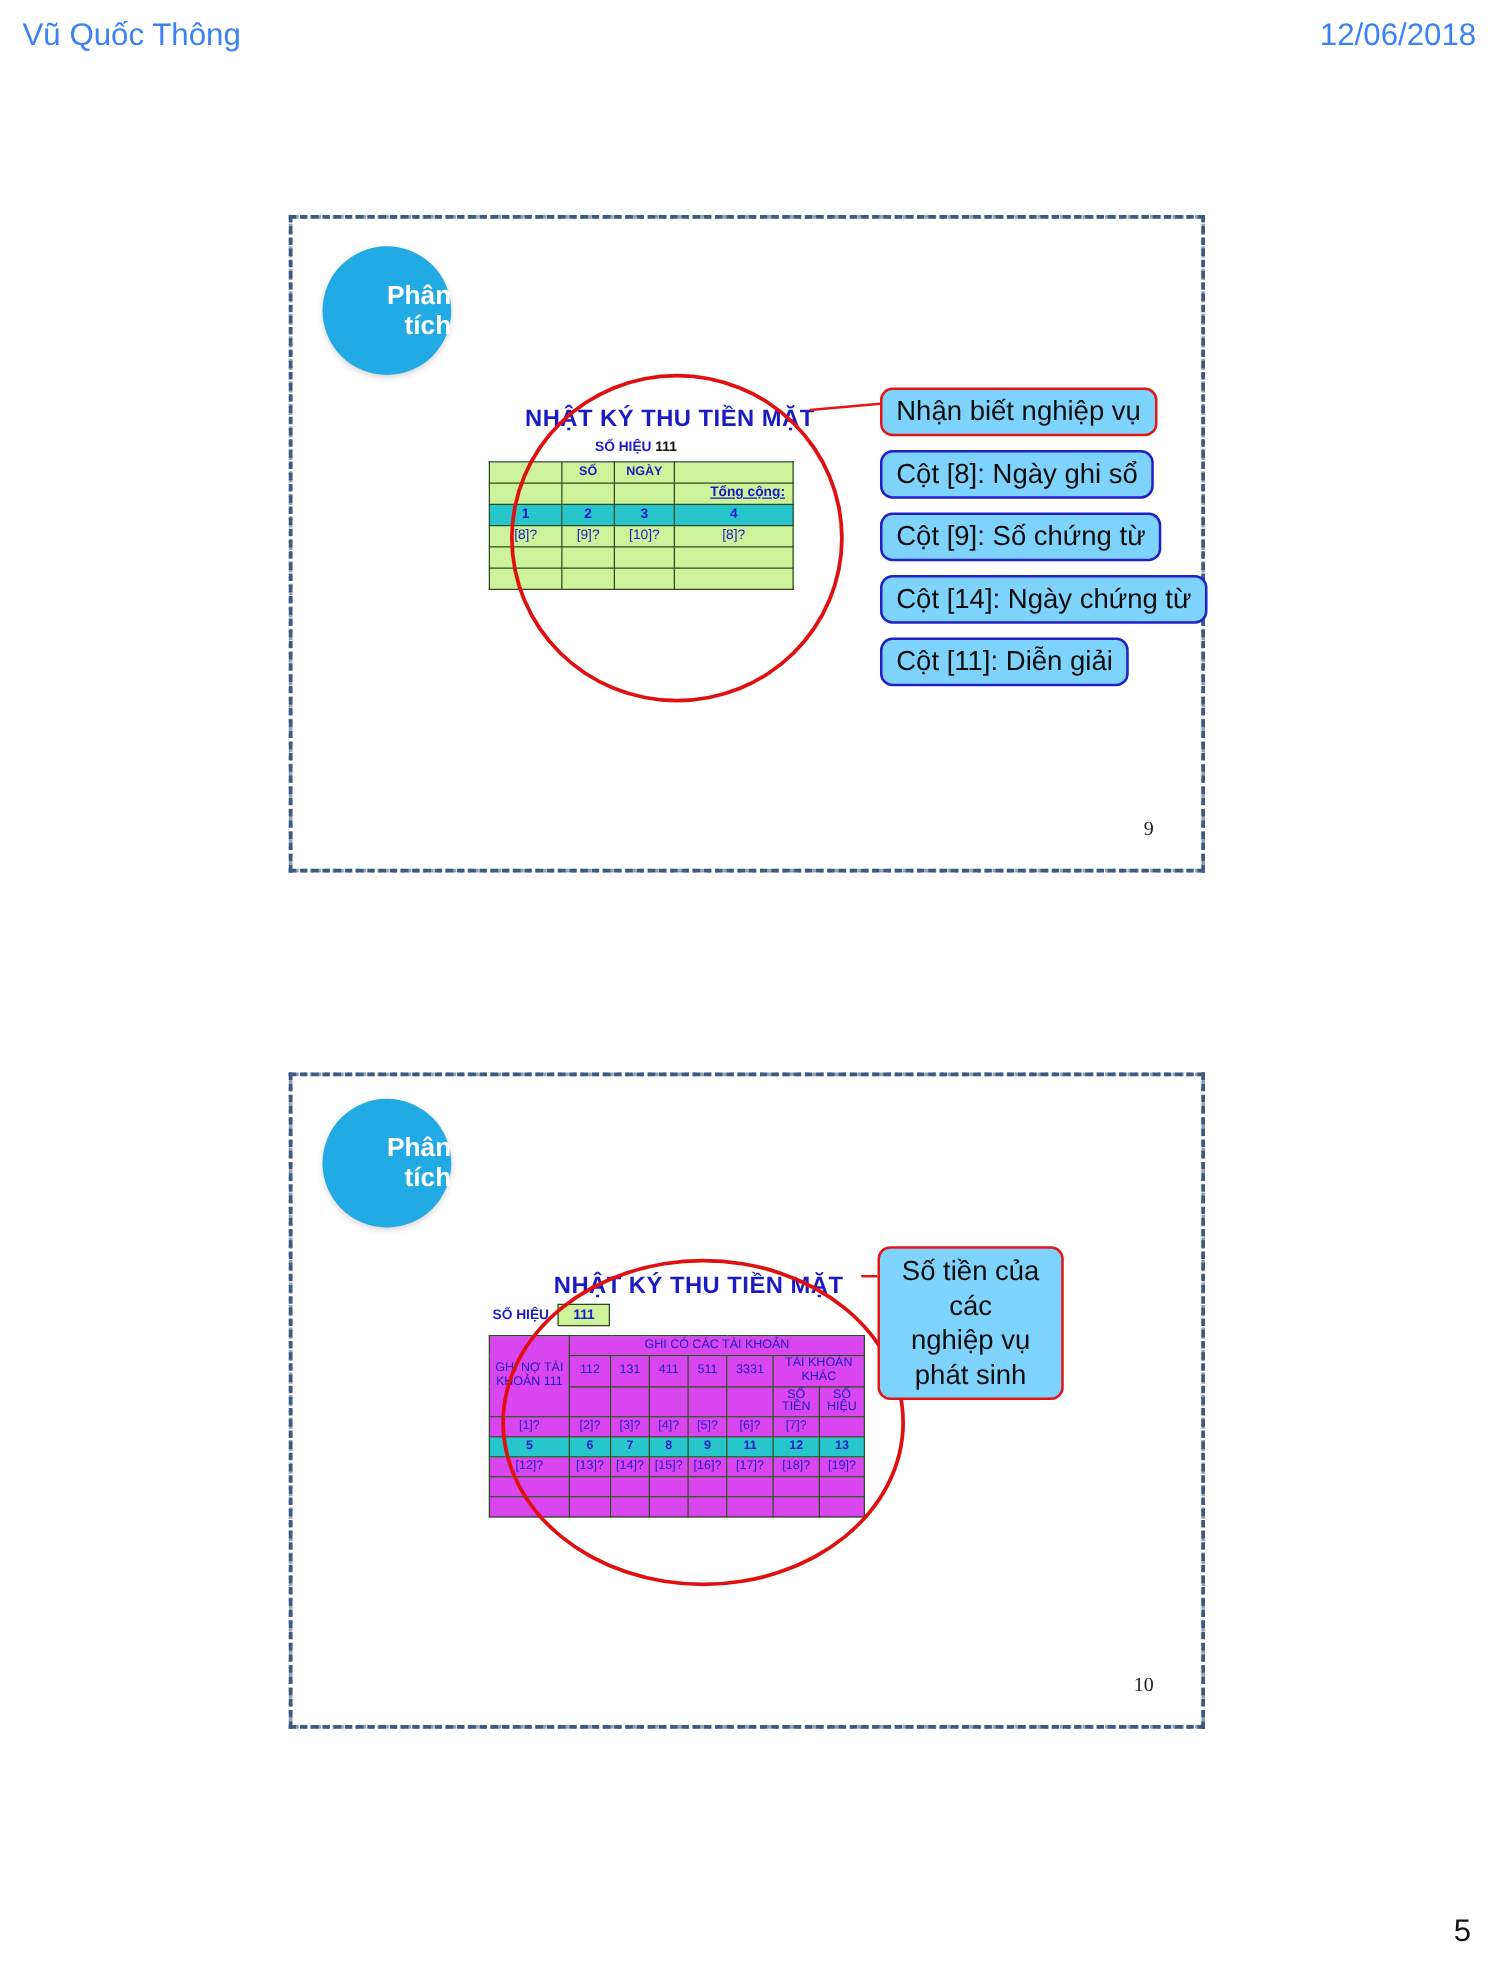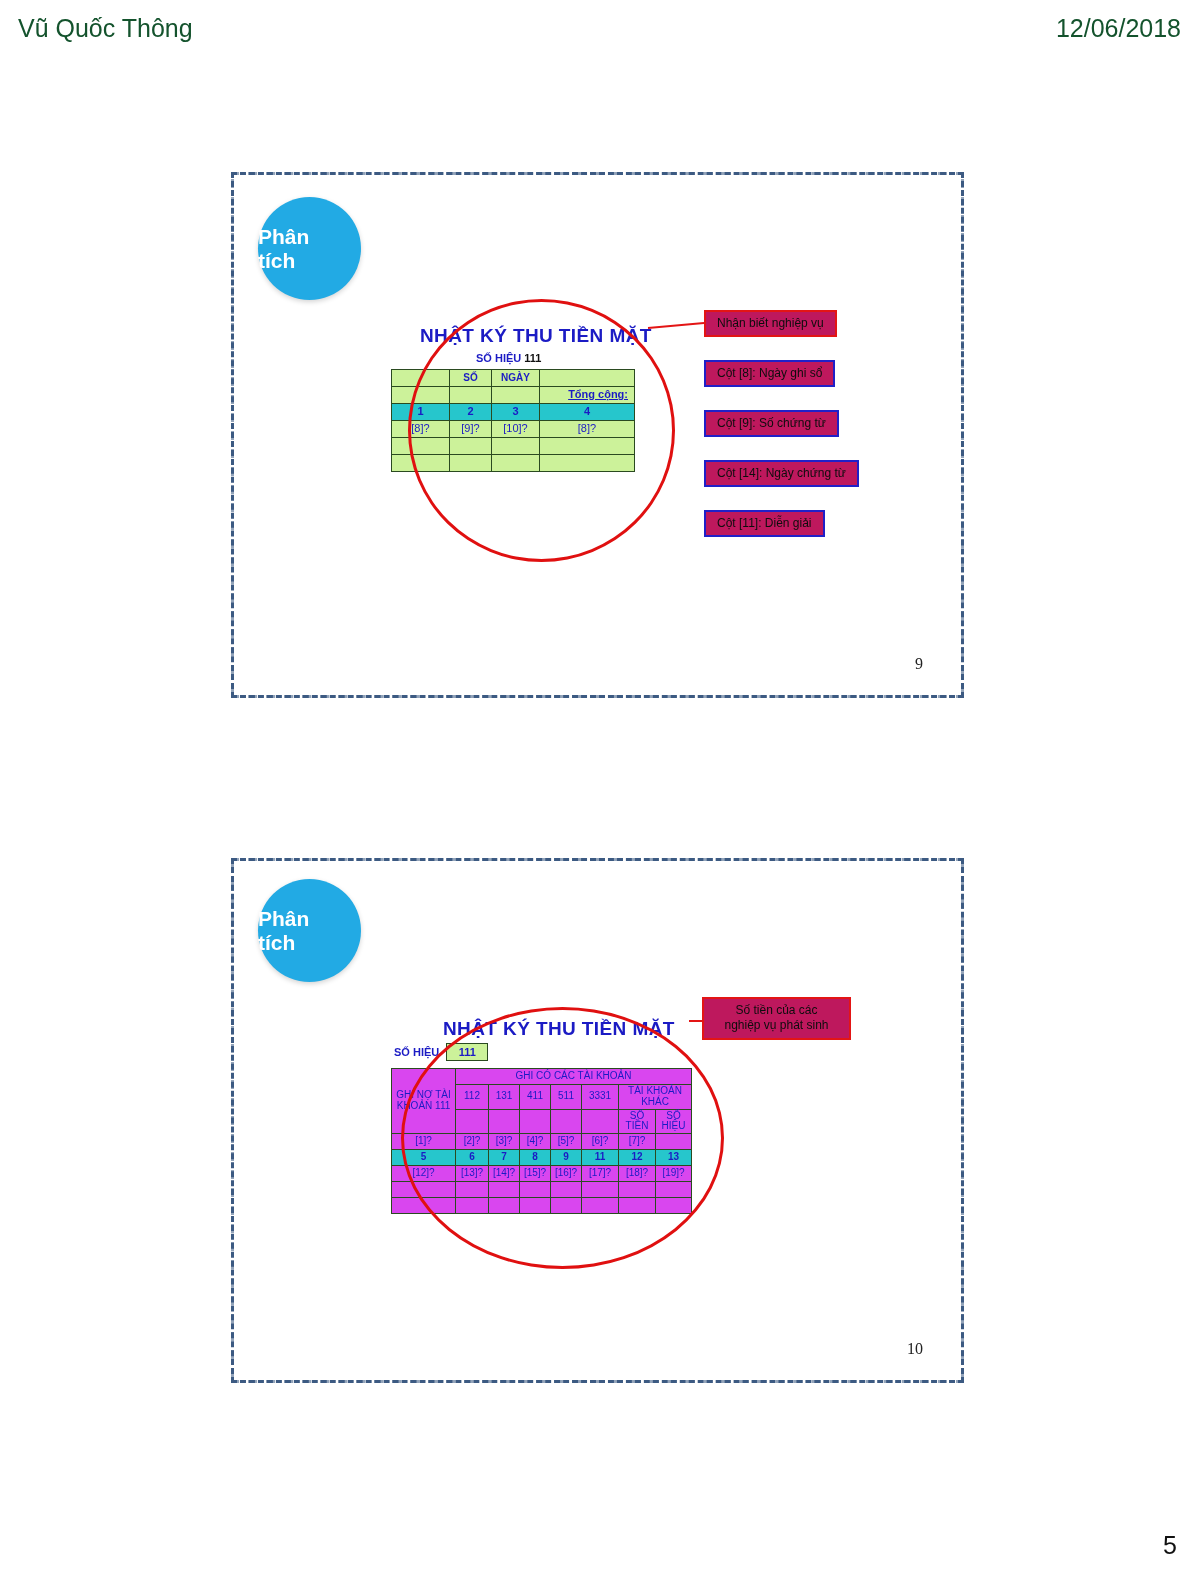--- a/index.html
+++ b/index.html
@@ -16,21 +16,21 @@
   
   .page-header {
     position: absolute;
     top: 8px; left: 0; right: 0;
     height: 40px;
     padding: 0 18px;
     display: flex;
     align-items: center;
     justify-content: space-between;
     font-size: 25px;
-    color: #14532d;
+    color: #3b82f6;
   }
 
   
   .page-footer {
     position: absolute;
     bottom: 14px;
     right: 22px;
     font-size: 25px;
     color: #111;
   }
@@ -70,21 +70,21 @@
     width: 103px;
     height: 103px;
     border-radius: 50%;
     background: #22aae4;
     color: #ffffff;
     font-weight: bold;
     font-size: 21px;
     line-height: 1.12;
     display: flex;
     flex-direction: column;
-    align-items: flex-start;
+    align-items: flex-end;
     justify-content: center;
     text-align: center;
     box-shadow: 0 2px 5px rgba(0,0,0,.17);
   }
   #slide-9 .badge  { left: 24px; top: 22px; }
   #slide-10 .badge { left: 24px; top: 18px; }
 
   
   .journal-title {
     position: absolute;
@@ -105,23 +105,23 @@
   }
   #ellipse-9  { left: 174px; top: 124px; width: 267px; height: 263px; }
   #ellipse-10 { left: 167px; top: 146px; width: 323px; height: 262px; }
 
   
   .leader { position: absolute; overflow: visible; pointer-events: none; }
 
   
   .callout {
     position: absolute;
-    border-radius: 0;
-    background: #be185d;
-    font-size: 12px;
+    border-radius: 10px;
+    background: #7dd3fc;
+    font-size: 22px;
     color: #0d0d0d;
     padding: 4px 11px 5px;
     white-space: nowrap;
     line-height: 1.18;
   }
   .callout.red  { border: 2px solid #e31515; }
   .callout.blue { border: 2px solid #2020c8; }
   .callout.two-line { white-space: normal; text-align: center; line-height: 1.25; }
 
   #slide-9 .c1 { left: 470px; top: 135px; }

